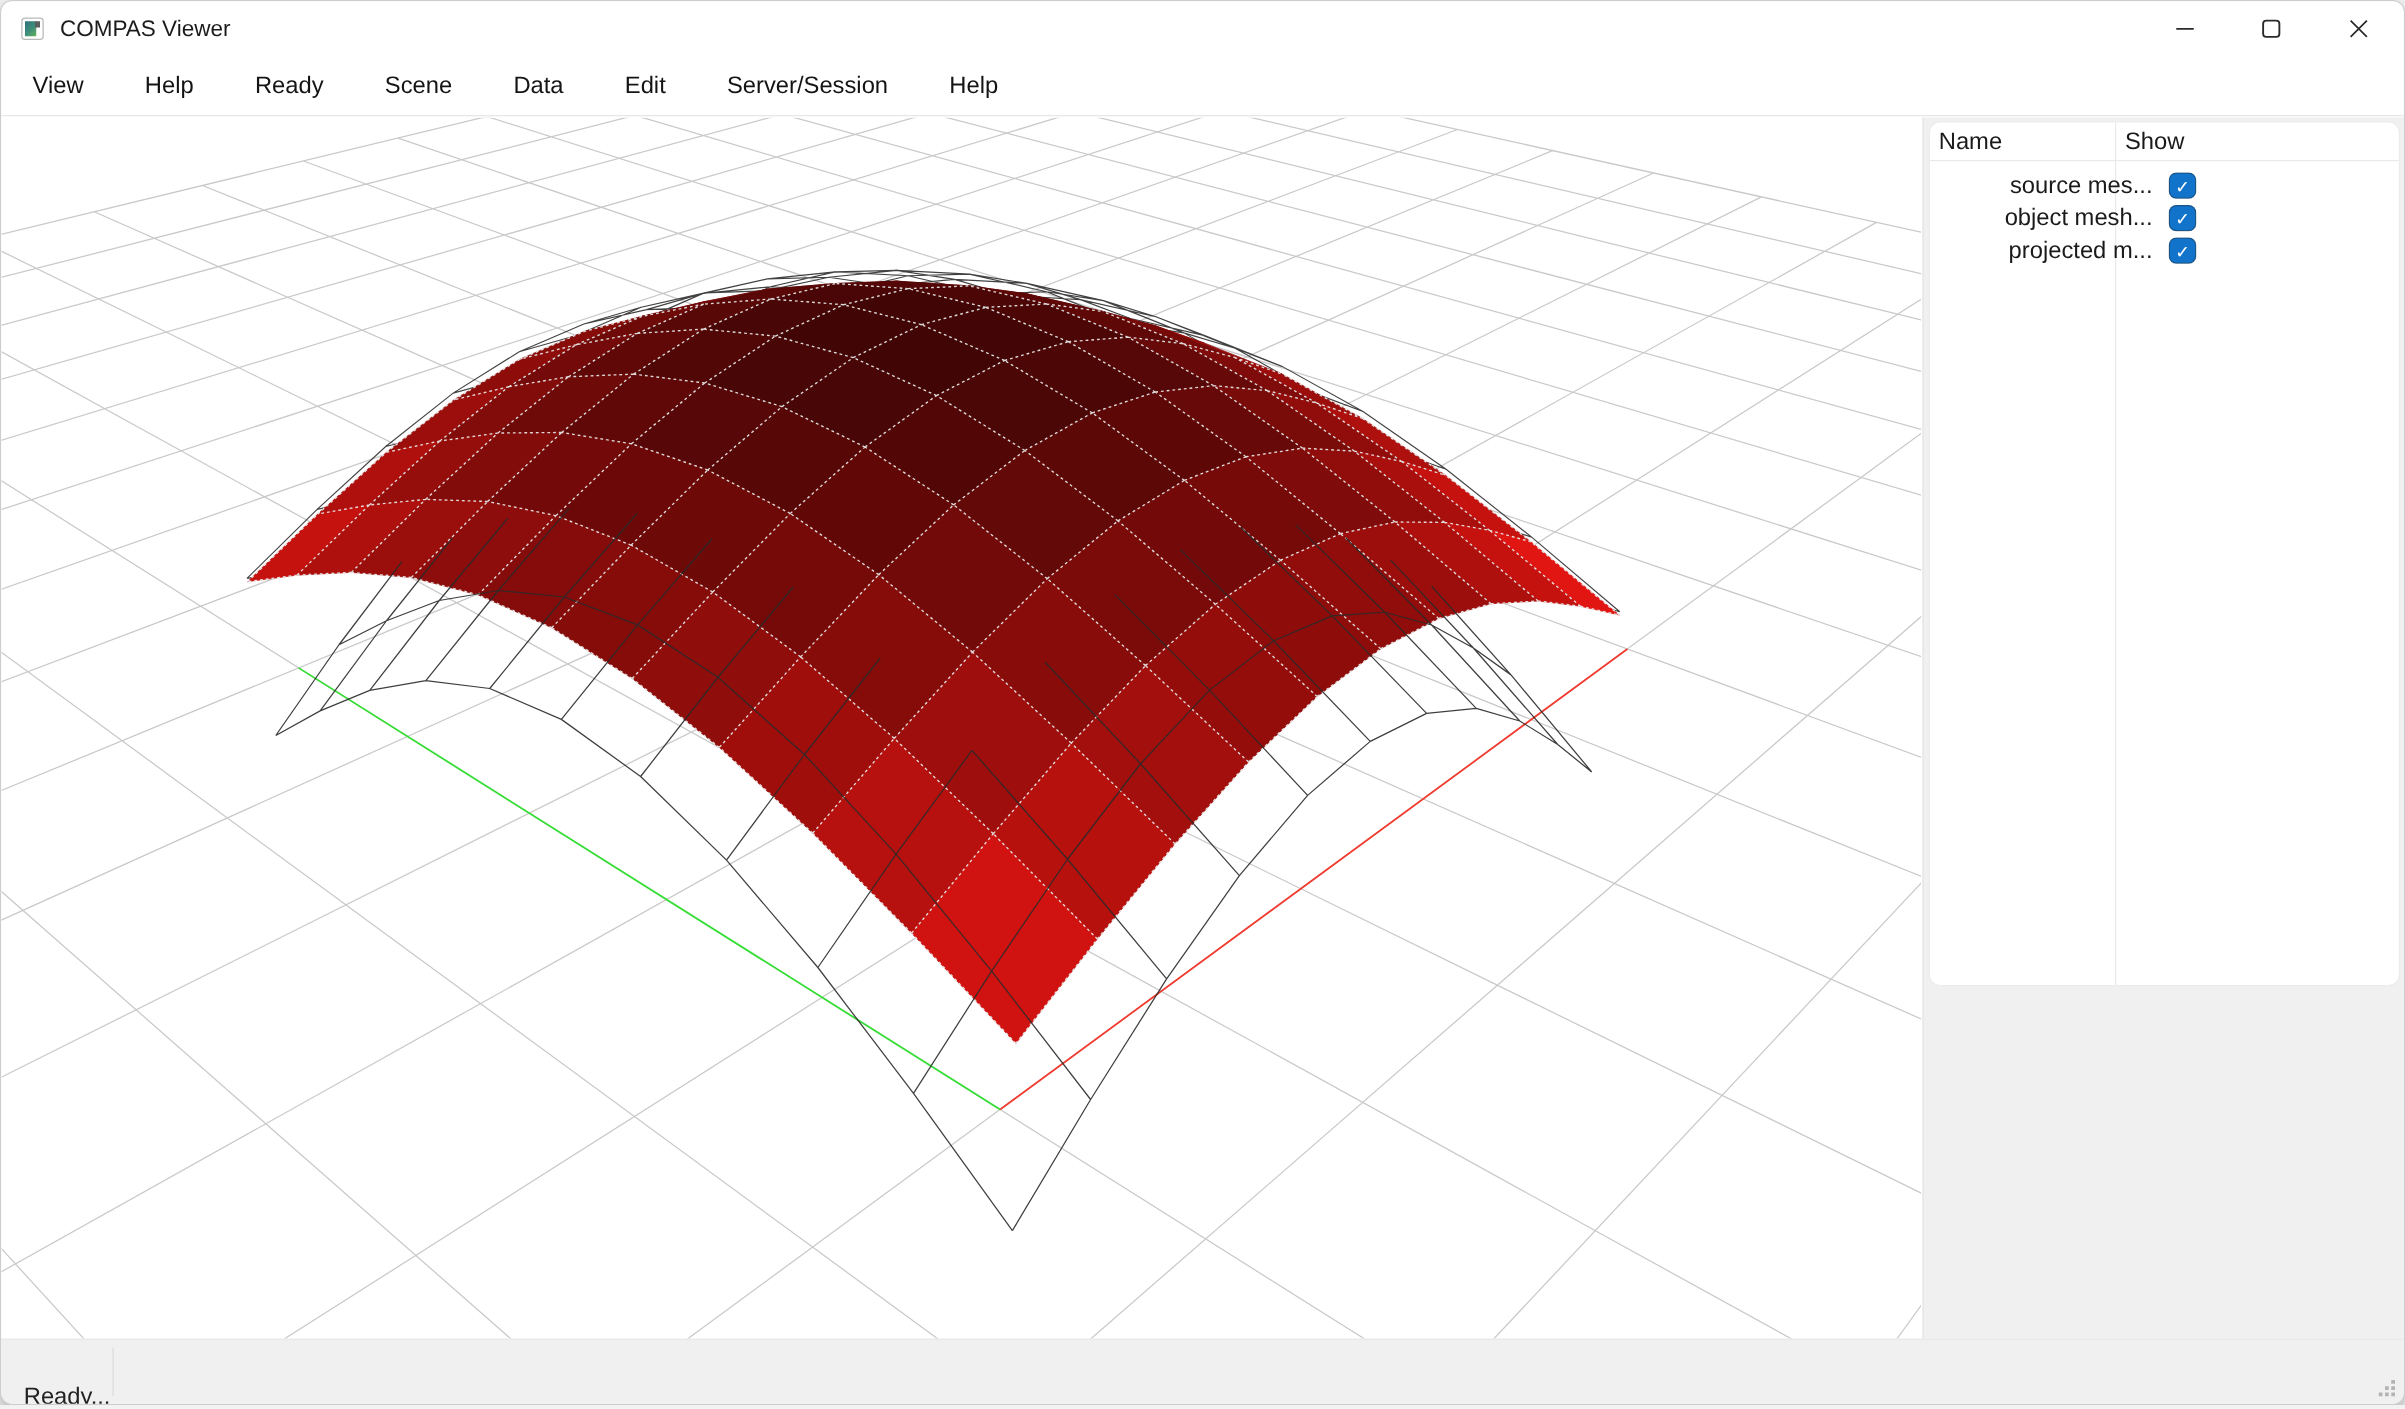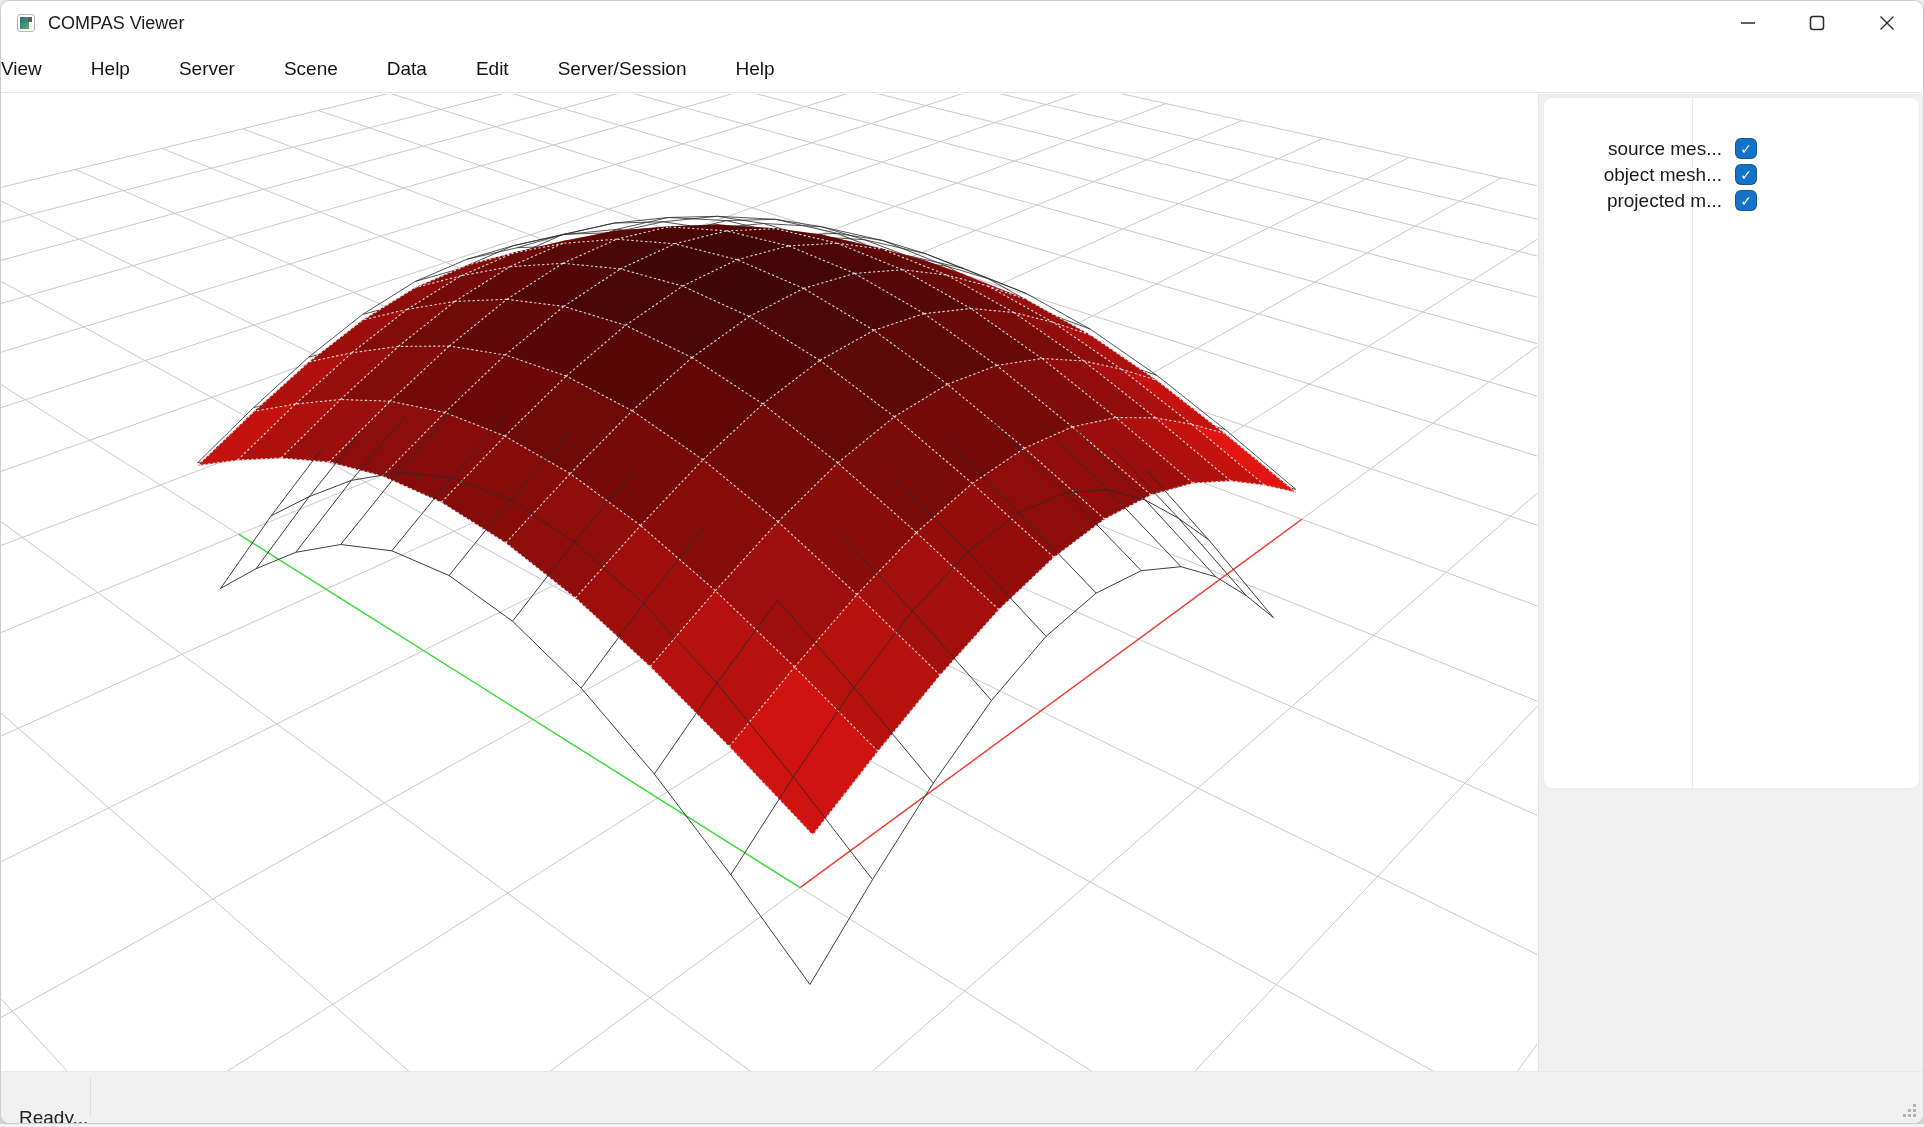--- a/index.html
+++ b/index.html
@@ -11,21 +11,21 @@
   .app-icon{position:absolute;left:16px;top:13px;width:18px;height:18px;border:1px solid #b9b9b9;
     border-radius:3px;background:#ffffff;box-sizing:border-box;}
   .app-icon .teal{position:absolute;left:2px;top:2px;width:9px;height:12px;
     background:linear-gradient(135deg,#2e6f7d 0%,#3e8f7a 55%,#67b05a 100%);}
   .app-icon .dark{position:absolute;right:2px;top:2px;width:4px;height:5px;background:#5a5f5e;}
   .title-text{position:absolute;left:47px;top:0;height:44px;line-height:44px;font-size:18px;color:#1b1b1b;}
   .caption-btn{position:absolute;top:0;width:46px;height:44px;display:flex;align-items:center;justify-content:center;}
   .cap-min{left:1724px}.cap-max{left:1793px}.cap-close{left:1863px}
   
   .menubar{position:absolute;left:0;top:44px;width:100%;height:48px;background:#ffffff;
-    border-bottom:1px solid #e7e7e7;display:flex;align-items:center;gap:49px;box-sizing:border-box;}
+    border-bottom:1px solid #e7e7e7;display:flex;align-items:center;padding-left:25px;gap:49px;box-sizing:border-box;}
   .menu-item{font-size:19px;color:#141414;line-height:48px;white-space:nowrap;cursor:default;}
   
   .viewport{position:absolute;left:0;top:93px;width:1536px;height:977px;background:#ffffff;overflow:hidden;}
   .viewport svg{display:block;}
   
   .right-panel{position:absolute;left:1537px;top:93px;width:385px;height:977px;background:#f0f0f0;
     border-left:1px solid #e3e3e3;box-sizing:border-box;}
   .scene-card{position:absolute;left:4px;top:3px;width:377px;height:692px;background:#ffffff;
     border:1px solid #ececec;border-radius:9px;box-sizing:border-box;overflow:hidden;}
   .scene-col-divider{position:absolute;left:148px;top:0;bottom:0;width:1px;background:#eaeaea;}
@@ -75,21 +75,21 @@
     <div class="caption-btn cap-close">
       <svg width="16" height="16" viewBox="0 0 16 16">
         <path d="M1.5 1.5 L14.5 14.5 M14.5 1.5 L1.5 14.5" stroke="#2a2a2a" stroke-width="1.4" fill="none"></path>
       </svg>
     </div>
   </div>
 
   <div class="menubar">
     <span class="menu-item">View</span>
     <span class="menu-item">Help</span>
-    <span class="menu-item">Server</span>
+    <span class="menu-item">Ready</span>
     <span class="menu-item">Scene</span>
     <span class="menu-item">Data</span>
     <span class="menu-item">Edit</span>
     <span class="menu-item">Server/Session</span>
     <span class="menu-item">Help</span>
   </div>
 
   <div class="viewport">
     <svg id="scene" width="1536" height="977" viewBox="0 93 1536 977">
         <path d="M936.8 2829.5L-757.6 370.2M936.8 2829.5L2215.7 335.5M1201.8 2312.8L-606.9 333.6M597.7 2337.2L2072.3 303.7M1394.6 1936.8L-469.0 300.2M347.1 1973.5L1940.0 274.4M1541.2 1650.9L-342.5 269.5M154.4 1693.8L1817.7 247.3M1656.4 1426.3L-226.0 241.3M1.6 1472.0L1704.2 222.1M1749.3 1245.0L-118.2 215.1M-122.6 1291.8L1598.6 198.7M1825.9 1095.7L-18.4 190.9M-225.4 1142.6L1500.2 176.9M1890.0 970.6L74.4 168.4M-312.0 1016.9L1408.1 156.5M1944.6 864.3L161.0 147.4M-385.9 909.6L1321.9 137.4M1991.5 772.8L241.8 127.8M-449.7 817.0L1241.0 119.5M2032.3 693.2L317.5 109.5M-505.4 736.2L1164.9 102.6M2068.1 623.3L388.5 92.2M-554.4 665.0L1093.1 86.7M2099.8 561.5L455.2 76.0M-597.9 602.0L1025.4 71.7M2128.0 506.5L518.1 60.8M-636.7 545.7L961.4 57.5M2153.4 457.1L577.4 46.4M-671.5 495.1L900.8 44.1M2176.2 412.6L633.4 32.8M-703.0 449.4L843.3 31.3M2196.9 372.2L686.5 19.9M-731.5 408.0L788.7 19.2M2215.7 335.5L736.8 7.7M-757.6 370.2L736.8 7.7" stroke="#c9c9c9" stroke-width="1" fill="none"></path>
@@ -199,20 +199,24 @@
         <polygon points="811.7,833.7 876.9,750.2 793.6,666.0 728.3,745.5" fill="rgb(208,19,16)" stroke="rgb(208,19,16)" stroke-width="0.6"></polygon>
         <path d="M811.7 833.7L876.9 750.2M811.7 833.7L728.3 745.5M728.3 745.5L793.6 666.0M728.3 745.5L649.2 665.5M649.2 665.5L714.4 589.7M649.2 665.5L574.5 596.9M574.5 596.9L639.5 524.5M574.5 596.9L504.8 541.8M504.8 541.8L569.2 472.6M504.8 541.8L440.4 501.2M440.4 501.2L503.9 435.1M440.4 501.2L381.5 474.9M381.5 474.9L443.8 411.5M381.5 474.9L328.1 461.0M328.1 461.0L389.1 400.2M328.1 461.0L280.1 456.9M280.1 456.9L339.5 398.5M280.1 456.9L236.6 459.1M236.6 459.1L294.5 403.0M236.6 459.1L197.0 464.3M197.0 464.3L253.3 410.2M876.9 750.2L939.0 674.1M876.9 750.2L793.6 666.0M793.6 666.0L856.0 593.5M793.6 666.0L714.4 589.7M714.4 589.7L777.0 520.7M714.4 589.7L639.5 524.5M639.5 524.5L702.0 458.7M639.5 524.5L569.2 472.6M569.2 472.6L631.2 409.8M569.2 472.6L503.9 435.1M503.9 435.1L565.2 375.0M503.9 435.1L443.8 411.5M443.8 411.5L504.2 354.0M443.8 411.5L389.1 400.2M389.1 400.2L448.3 345.0M389.1 400.2L339.5 398.5M339.5 398.5L397.4 345.4M339.5 398.5L294.5 403.0M294.5 403.0L350.9 351.8M294.5 403.0L253.3 410.2M253.3 410.2L308.2 360.8M939.0 674.1L997.8 608.6M939.0 674.1L856.0 593.5M856.0 593.5L915.4 531.5M856.0 593.5L777.0 520.7M777.0 520.7L836.8 461.9M777.0 520.7L702.0 458.7M702.0 458.7L761.9 402.9M702.0 458.7L631.2 409.8M631.2 409.8L691.0 356.6M631.2 409.8L565.2 375.0M565.2 375.0L624.6 324.3M565.2 375.0L504.2 354.0M504.2 354.0L562.8 305.4M504.2 354.0L448.3 345.0M448.3 345.0L505.9 298.3M448.3 345.0L397.4 345.4M397.4 345.4L453.8 300.4M397.4 345.4L350.9 351.8M350.9 351.8L406.0 308.4M350.9 351.8L308.2 360.8M308.2 360.8L362.1 318.9M997.8 608.6L1052.8 556.2M997.8 608.6L915.4 531.5M915.4 531.5L971.3 482.4M915.4 531.5L836.8 461.9M836.8 461.9L893.4 415.7M836.8 461.9L761.9 402.9M761.9 402.9L818.9 359.4M761.9 402.9L691.0 356.6M691.0 356.6L748.2 315.5M691.0 356.6L624.6 324.3M624.6 324.3L681.6 285.1M624.6 324.3L562.8 305.4M562.8 305.4L619.4 267.9M562.8 305.4L505.9 298.3M505.9 298.3L561.8 262.3M505.9 298.3L453.8 300.4M453.8 300.4L508.8 265.7M453.8 300.4L406.0 308.4M406.0 308.4L460.0 274.8M406.0 308.4L362.1 318.9M362.1 318.9L415.0 286.3M1052.8 556.2L1103.6 518.0M1052.8 556.2L971.3 482.4M971.3 482.4L1023.4 447.2M971.3 482.4L893.4 415.7M893.4 415.7L946.5 383.3M893.4 415.7L818.9 359.4M818.9 359.4L872.8 329.3M818.9 359.4L748.2 315.5M748.2 315.5L802.6 287.4M748.2 315.5L681.6 285.1M681.6 285.1L736.1 258.7M681.6 285.1L619.4 267.9M619.4 267.9L673.8 242.8M619.4 267.9L561.8 262.3M561.8 262.3L615.8 238.2M561.8 262.3L508.8 265.7M508.8 265.7L562.1 242.3M508.8 265.7L460.0 274.8M460.0 274.8L512.5 252.1M460.0 274.8L415.0 286.3M415.0 286.3L466.6 264.1M1103.6 518.0L1150.0 493.8M1103.6 518.0L1023.4 447.2M1023.4 447.2L1071.3 425.9M1023.4 447.2L946.5 383.3M946.5 383.3L995.7 364.4M946.5 383.3L872.8 329.3M872.8 329.3L923.2 312.6M872.8 329.3L802.6 287.4M802.6 287.4L853.7 272.4M802.6 287.4L736.1 258.7M736.1 258.7L787.7 244.9M736.1 258.7L673.8 242.8M673.8 242.8L725.5 229.9M673.8 242.8L615.8 238.2M615.8 238.2L667.4 225.8M615.8 238.2L562.1 242.3M562.1 242.3L512.5 252.1M512.5 252.1L466.6 264.1M1150.0 493.8L1191.8 482.0M1150.0 493.8L1071.3 425.9M1071.3 425.9L1115.0 416.6M1071.3 425.9L995.7 364.4M995.7 364.4L1041.0 357.5M995.7 364.4L923.2 312.6M923.2 312.6L969.8 307.5M923.2 312.6L853.7 272.4M853.7 272.4L901.4 268.7M853.7 272.4L787.7 244.9M787.7 244.9L836.2 242.2M787.7 244.9L725.5 229.9M725.5 229.9L774.4 227.7M725.5 229.9L667.4 225.8M1191.8 482.0L1229.5 479.8M1191.8 482.0L1115.0 416.6M1115.0 416.6L1154.7 416.9M1115.0 416.6L1041.0 357.5M1041.0 357.5L1082.5 359.9M1041.0 357.5L969.8 307.5M969.8 307.5L1012.8 311.5M969.8 307.5L901.4 268.7M901.4 268.7L945.6 274.0M901.4 268.7L836.2 242.2M836.2 242.2L881.3 248.2M836.2 242.2L774.4 227.7M1229.5 479.8L1263.4 484.0M1229.5 479.8L1154.7 416.9M1154.7 416.9L1190.7 423.3M1154.7 416.9L1082.5 359.9M1082.5 359.9L1120.4 368.2M1082.5 359.9L1012.8 311.5M1012.8 311.5L1052.3 321.4M1012.8 311.5L945.6 274.0M945.6 274.0L986.6 284.9M945.6 274.0L881.3 248.2M1263.4 484.0L1294.4 491.0M1263.4 484.0L1190.7 423.3M1190.7 423.3L1223.7 432.4M1190.7 423.3L1120.4 368.2M1120.4 368.2L1155.3 379.1M1120.4 368.2L1052.3 321.4M1052.3 321.4L1088.9 333.7M1052.3 321.4L986.6 284.9M986.6 284.9L1024.5 298.2M1294.4 491.0L1223.7 432.4M1223.7 432.4L1155.3 379.1M1155.3 379.1L1088.9 333.7M1088.9 333.7L1024.5 298.2" stroke="#e6e6e6" stroke-width="1.1" stroke-dasharray="2.2 2.4" fill="none" opacity="0.95"></path>
         <path d="M808.9 983.5L871.5 878.6M808.9 983.5L729.8 873.7M729.8 873.7L792.3 775.9M729.8 873.7L653.3 773.0M653.3 773.0L715.9 682.3M653.3 773.0L580.2 687.1M580.2 687.1L642.6 602.6M580.2 687.1L511.5 620.2M511.5 620.2L573.4 540.8M511.5 620.2L448.1 574.5M448.1 574.5L509.1 498.9M448.1 574.5L390.8 549.8M390.8 549.8L450.4 476.6M390.8 549.8L339.7 543.5M339.7 543.5L397.6 471.4M339.7 543.5L294.8 551.3M294.8 551.3L350.4 479.4M294.8 551.3L255.1 567.7M255.1 567.7L308.2 495.6M255.1 567.7L219.6 587.4M219.6 587.4L270.2 514.8M871.5 878.6L932.3 782.1M871.5 878.6L792.3 775.9M792.3 775.9L853.0 686.4M792.3 775.9L715.9 682.3M715.9 682.3L776.6 599.3M715.9 682.3L642.6 602.6M642.6 602.6L703.2 525.4M642.6 602.6L573.4 540.8M573.4 540.8L633.7 468.4M573.4 540.8L509.1 498.9M509.1 498.9L568.6 430.0M509.1 498.9L450.4 476.6M450.4 476.6L508.7 409.8M450.4 476.6L397.6 471.4M397.6 471.4L454.3 405.7M397.6 471.4L350.4 479.4M350.4 479.4L405.1 413.8M350.4 479.4L308.2 495.6M308.2 495.6L360.9 429.5M308.2 495.6L270.2 514.8M270.2 514.8L320.7 448.1M932.3 782.1L990.5 699.5M932.3 782.1L853.0 686.4M853.0 686.4L911.4 610.0M853.0 686.4L776.6 599.3M990.5 699.5L1045.1 635.3M990.5 699.5L911.4 610.0M911.4 610.0L966.6 551.1M911.4 610.0L835.1 528.8M1045.1 635.3L1095.2 592.1M1045.1 635.3L966.6 551.1M966.6 551.1L1017.9 511.6M966.6 551.1L890.9 474.7M1095.2 592.1L1140.3 569.7M1095.2 592.1L1017.9 511.6M1017.9 511.6L1064.8 491.7M1017.9 511.6L943.2 438.7M1140.3 569.7L1180.0 565.7M1140.3 569.7L1064.8 491.7M1064.8 491.7L1106.8 488.8M1064.8 491.7L991.6 420.8M1180.0 565.7L1214.8 575.8M1180.0 565.7L1106.8 488.8M1106.8 488.8L1144.3 499.0M1106.8 488.8L1035.6 418.9M1214.8 575.8L1245.2 594.6M1214.8 575.8L1144.3 499.0M1144.3 499.0L1177.7 517.4M1144.3 499.0L1075.5 429.2M1245.2 594.6L1272.4 616.6M1245.2 594.6L1177.7 517.4M1177.7 517.4L1207.8 538.9M1177.7 517.4L1111.5 447.1M1272.4 616.6L1207.8 538.9M1207.8 538.9L1144.2 467.8" stroke="#2a2a2a" stroke-width="1" fill="none" opacity="0.9"></path>
       </svg>
   </div>
 
   <div class="right-panel">
 
     <div class="scene-card">
       <div class="scene-col-divider"></div>
+      <div class="scene-header">
+        <span class="h-name">Name</span>
+        <span class="h-show">Show</span>
+      </div>
       <div class="scene-rows">
         <div class="scene-row">
           <div class="row-name">source mes...</div>
           <div class="row-show">
               <div class="checkbox">
             <span>✓</span>
               </div>
             </div>
         </div>
         <div class="scene-row">

